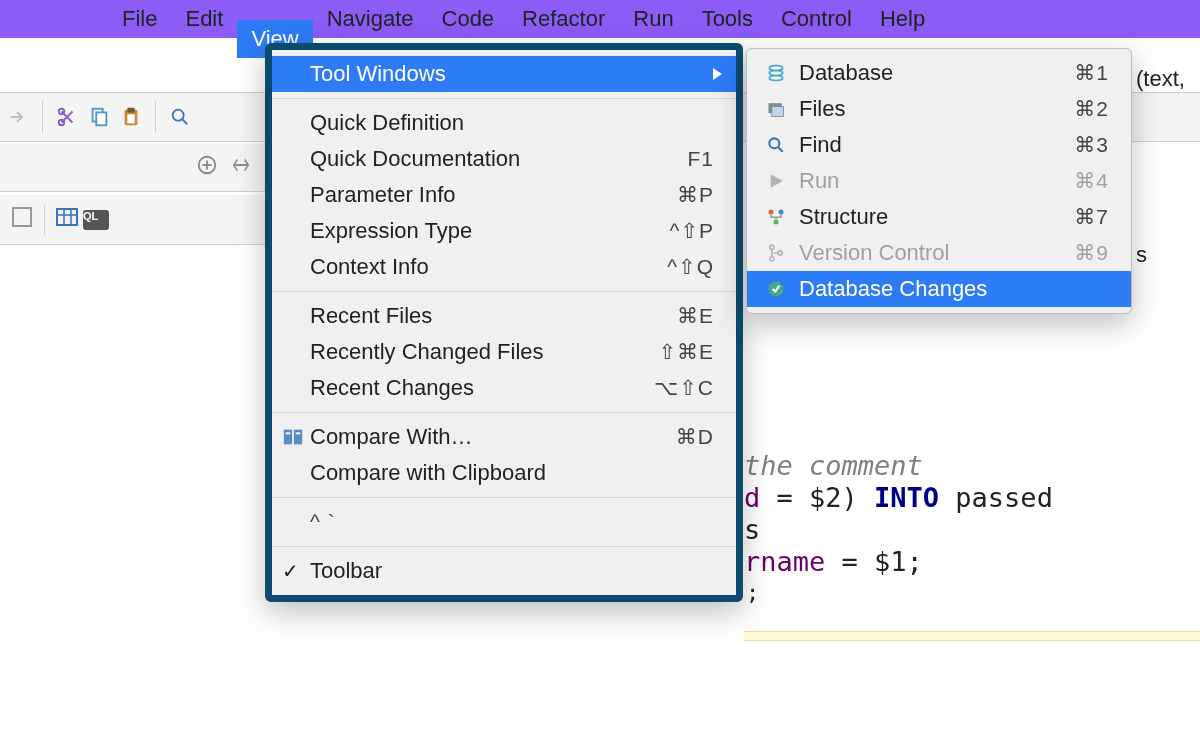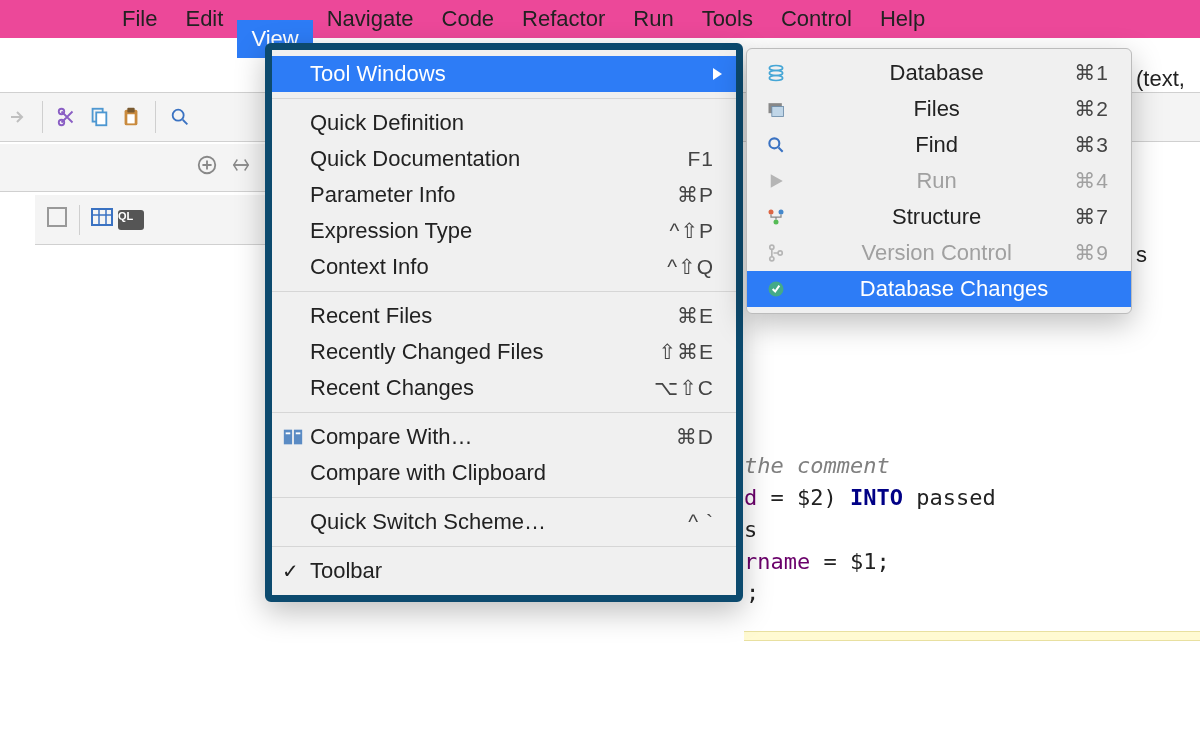--- a/index.html
+++ b/index.html
@@ -11,21 +11,21 @@
     height: 736px;
     overflow: hidden;
     position: relative;
     color: #222;
   }
   
   .menubar {
     display: flex;
     align-items: center;
     height: 38px;
-    background: #ec4899;
+    background: #8b5cf6;
     padding-left: 108px;
     font-size: 22px;
     text-align: right;
   }
   .menubar-item {
     padding: 6px 14px;
     cursor: default;
   }
   .menubar-item.active {
     background: #2d7cf6;
@@ -73,21 +73,20 @@
     top: 195px;
     left: 0;
     width: 270px;
     height: 50px;
     background: #f4f4f4;
     border-bottom: 1px solid #d0d0d0;
     display: flex;
     align-items: center;
     gap: 4px;
     padding-left: 10px;
-    margin-left: 35px;
   }
   .tab-strip .sep { width:1px; height:30px; background:#cfcfcf; margin:0 6px; }
   
   .dropdown {
     position: absolute;
     top: 43px;
     left: 265px;
     width: 478px;
     background: #f0f0f0;
     border: 7px solid #0c4a6e;
@@ -140,21 +139,21 @@
     top: 48px;
     left: 746px;
     width: 386px;
     background: #f0f0f0;
     border: 1px solid #bcbcbc;
     border-radius: 6px;
     box-shadow: 0 10px 30px rgba(0,0,0,0.25);
     padding: 6px 0;
     font-size: 22px;
   }
-  .submenu .menu-item { padding-left: 52px; text-align: center; }
+  .submenu .menu-item { padding-left: 52px; }
   .submenu .menu-item .mi-icon { left: 18px; }
   
   .peek-text {
     position: absolute;
     top: 66px;
     left: 1136px;
     font-size: 22px;
     color: #222;
   }
   .peek-s {
@@ -163,21 +162,21 @@
     left: 1136px;
     font-size: 22px;
     color: #222;
   }
   
   .code {
     position: absolute;
     top: 418px;
     left: 744px;
     font-family: Menlo, Consolas, monospace;
-    font-size: 22px;
+    font-size: 27px;
     line-height: 32px;
     white-space: pre;
   }
   .code .kw { color: #000086; font-weight: bold; }
   .code .cmt { color: #808080; font-style: italic; }
   .code .col { color: #6a006a; }
   .yellow-band {
     position: absolute;
     top: 631px;
     left: 744px;
@@ -339,21 +338,20 @@
         </svg>
       </span>
       <span class="label">Compare With…</span>
       <span class="shortcut">⌘D</span>
     </div>
     <div class="menu-item">
       <span class="label">Compare with Clipboard</span>
     </div>
     <div class="menu-sep"></div>
     <div class="menu-item">
-      <span class="label">Quick Switch Scheme…</span>
       <span class="shortcut">^ `</span>
     </div>
     <div class="menu-sep"></div>
     <div class="menu-item">
       <span class="check">✓</span>
       <span class="label">Toolbar</span>
     </div>
   </div>
 
 <div class="submenu" id="tool-windows-submenu">

